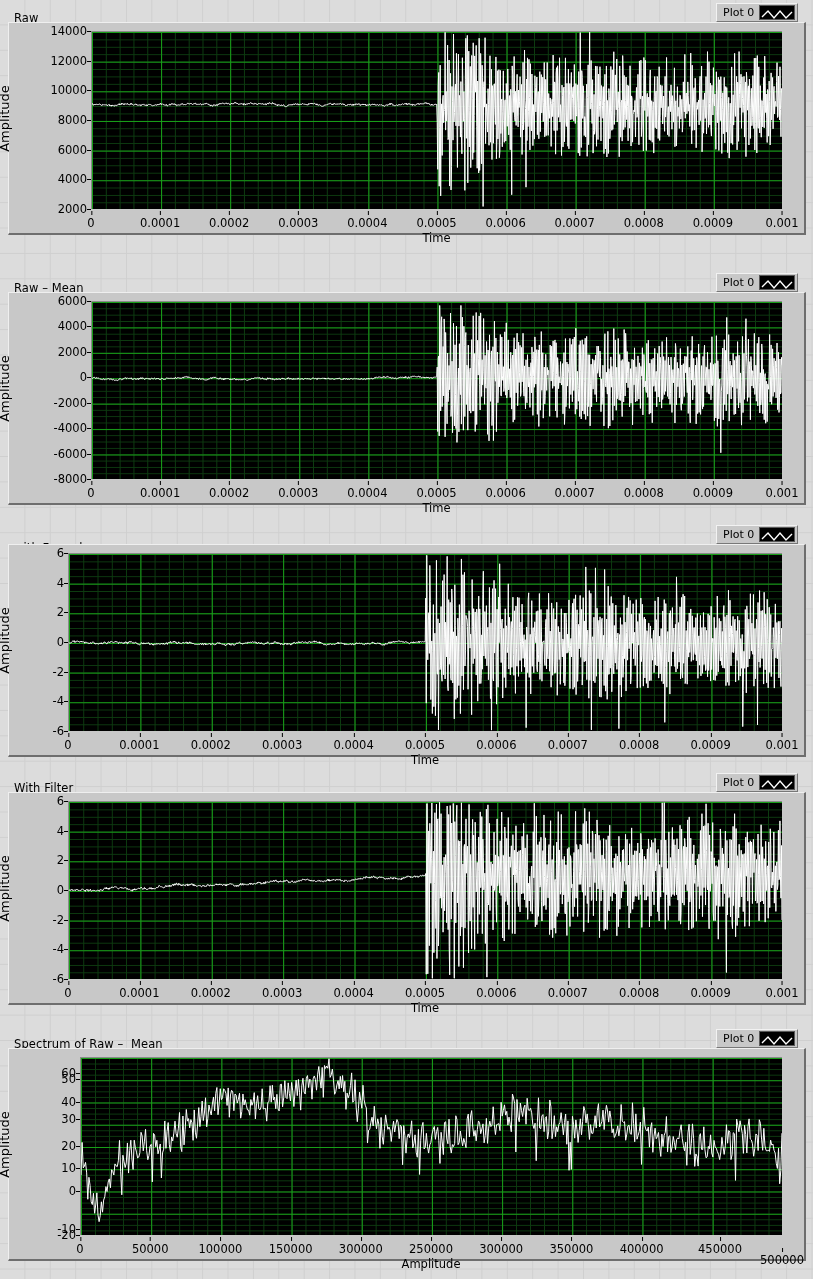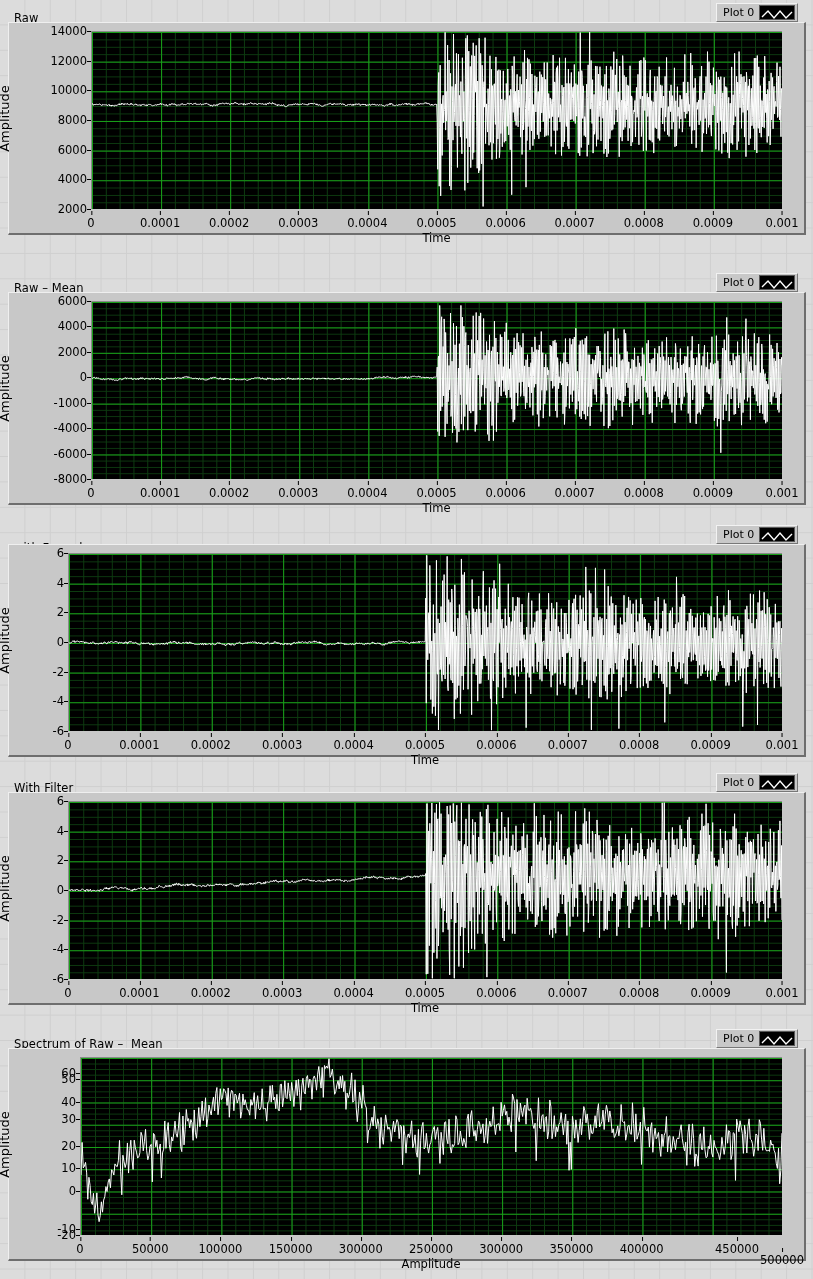--- a/index.html
+++ b/index.html
@@ -192,21 +192,21 @@
       <div class="grid-major" style="background-size: 69.1px 25.429px;"></div>
       <svg class="trace" viewBox="0 0 691 178" preserveAspectRatio="none">
         <polyline points="0.00,75.77 0.49,76.51 0.99,76.07 1.48,75.64 1.98,75.66 2.47,75.36 2.96,76.11 3.46,76.19 3.95,76.74 4.45,75.63 4.94,75.79 5.43,76.19 5.93,76.35 6.42,76.10 6.91,76.56 7.41,77.27 7.90,76.74 8.40,77.20 8.89,77.38 9.38,77.57 9.88,77.36 10.37,77.73 10.87,77.20 11.36,76.92 11.85,76.84 12.35,77.97 12.84,77.58 13.34,77.27 13.83,77.64 14.32,77.22 14.82,77.56 15.31,77.12 15.81,76.91 16.30,76.77 16.79,76.70 17.29,76.82 17.78,77.76 18.28,77.30 18.77,77.05 19.26,77.14 19.76,77.11 20.25,78.22 20.74,77.78 21.24,77.37 21.73,77.53 22.23,78.41 22.72,78.52 23.21,78.34 23.71,78.22 24.20,77.96 24.70,78.17 25.19,78.91 25.68,78.59 26.18,78.17 26.67,78.16 27.17,77.22 27.66,76.69 28.15,77.34 28.65,76.77 29.14,77.41 29.64,77.86 30.13,77.86 30.62,77.64 31.12,76.58 31.61,76.91 32.11,76.71 32.60,76.30 33.09,76.19 33.59,75.95 34.08,75.75 34.57,76.94 35.07,76.54 35.56,76.05 36.06,76.20 36.55,76.63 37.04,76.54 37.54,76.51 38.03,76.19 38.53,76.61 39.02,75.81 39.51,76.17 40.01,77.40 40.50,77.29 41.00,77.86 41.49,76.96 41.98,76.83 42.48,76.54 42.97,76.95 43.47,76.78 43.96,77.74 44.45,77.10 44.95,77.02 45.44,76.90 45.93,76.44 46.43,77.75 46.92,76.62 47.42,77.02 47.91,76.10 48.40,76.66 48.90,75.68 49.39,76.84 49.89,76.10 50.38,75.71 50.87,76.85 51.37,76.38 51.86,76.77 52.36,77.32 52.85,77.80 53.34,76.62 53.84,76.07 54.33,76.84 54.83,76.38 55.32,76.47 55.81,76.80 56.31,76.90 56.80,76.50 57.30,77.48 57.79,76.62 58.28,77.49 58.78,77.22 59.27,76.79 59.76,76.09 60.26,76.36 60.75,76.69 61.25,77.35 61.74,76.65 62.23,76.40 62.73,76.20 63.22,76.68 63.72,77.34 64.21,77.26 64.70,76.41 65.20,77.05 65.69,76.58 66.19,77.13 66.68,76.47 67.17,77.42 67.67,77.39 68.16,78.05 68.66,77.74 69.15,77.15 69.64,76.29 70.14,76.28 70.63,76.72 71.13,77.13 71.62,77.43 72.11,77.68 72.61,77.06 73.10,77.75 73.59,76.98 74.09,76.49 74.58,76.20 75.08,76.00 75.57,76.31 76.06,76.47 76.56,76.45 77.05,76.72 77.55,76.04 78.04,76.79 78.53,76.30 79.03,76.46 79.52,76.47 80.02,76.32 80.51,76.64 81.00,76.40 81.50,76.46 81.99,76.14 82.49,76.82 82.98,76.15 83.47,75.37 83.97,76.48 84.46,76.54 84.95,76.50 85.45,75.67 85.94,76.08 86.44,75.91 86.93,75.85 87.42,76.18 87.92,75.95 88.41,76.68 88.91,75.91 89.40,76.36 89.89,76.36 90.39,75.64 90.88,75.42 91.38,76.24 91.87,75.27 92.36,75.59 92.86,74.70 93.35,74.66 93.85,75.11 94.34,74.66 94.83,74.77 95.33,75.55 95.82,74.78 96.32,75.76 96.81,75.00 97.30,75.20 97.80,75.67 98.29,75.64 98.78,76.13 99.28,75.93 99.77,76.13 100.27,76.24 100.76,76.78 101.25,76.53 101.75,76.79 102.24,76.05 102.74,76.63 103.23,76.46 103.72,76.09 104.22,76.72 104.71,76.93 105.21,76.09 105.70,76.62 106.19,76.62 106.69,77.59 107.18,76.74 107.68,76.41 108.17,76.60 108.66,77.49 109.16,77.41 109.65,77.16 110.15,76.87 110.64,77.23 111.13,76.63 111.63,77.51 112.12,77.83 112.61,77.94 113.11,77.88 113.60,78.07 114.10,78.12 114.59,78.31 115.08,77.53 115.58,77.75 116.07,77.96 116.57,77.08 117.06,76.84 117.55,76.87 118.05,76.81 118.54,76.37 119.04,75.69 119.53,76.48 120.02,76.83 120.52,75.57 121.01,76.15 121.51,75.55 122.00,75.06 122.49,75.33 122.99,76.06 123.48,75.31 123.97,75.60 124.47,75.90 124.96,76.55 125.46,76.74 125.95,76.32 126.44,76.87 126.94,77.41 127.43,76.32 127.93,76.72 128.42,75.80 128.91,76.68 129.41,76.55 129.90,77.52 130.40,77.23 130.89,77.01 131.38,76.76 131.88,78.14 132.37,76.80 132.87,77.52 133.36,76.35 133.85,77.15 134.35,77.20 134.84,76.64 135.34,76.71 135.83,76.70 136.32,76.77 136.82,76.79 137.31,77.34 137.80,77.30 138.30,78.01 138.79,76.93 139.29,77.42 139.78,77.66 140.27,77.58 140.77,77.29 141.26,77.61 141.76,76.96 142.25,76.79 142.74,76.60 143.24,77.59 143.73,77.62 144.23,78.28 144.72,77.34 145.21,77.31 145.71,77.92 146.20,77.32 146.70,77.90 147.19,78.30 147.68,77.70 148.18,77.75 148.67,77.79 149.17,78.03 149.66,77.99 150.15,77.16 150.65,77.88 151.14,77.96 151.63,77.18 152.13,77.48 152.62,77.20 153.12,77.23 153.61,77.61 154.10,77.55 154.60,78.08 155.09,78.63 155.59,78.54 156.08,77.97 156.57,77.83 157.07,77.97 157.56,77.54 158.06,77.99 158.55,77.29 159.04,77.46 159.54,76.68 160.03,76.48 160.53,76.60 161.02,76.10 161.51,76.81 162.01,76.71 162.50,76.07 162.99,75.87 163.49,75.98 163.98,75.94 164.48,76.19 164.97,75.89 165.46,76.24 165.96,75.60 166.45,76.07 166.95,75.97 167.44,76.22 167.93,75.56 168.43,76.76 168.92,77.01 169.42,76.68 169.91,76.98 170.40,76.16 170.90,75.92 171.39,77.17 171.89,77.08 172.38,77.53 172.87,77.14 173.37,76.68 173.86,77.58 174.36,77.14 174.85,77.88 175.34,77.54 175.84,75.99 176.33,75.96 176.82,77.00 177.32,77.03 177.81,76.35 178.31,76.05 178.80,77.05 179.29,77.30 179.79,76.79 180.28,77.57 180.78,76.72 181.27,77.70 181.76,76.94 182.26,77.70 182.75,77.90 183.25,77.80 183.74,77.21 184.23,77.41 184.73,76.72 185.22,77.94 185.72,77.56 186.21,76.93 186.70,77.40 187.20,76.65 187.69,77.07 188.19,77.24 188.68,77.94 189.17,76.97 189.67,76.60 190.16,76.48 190.65,76.29 191.15,77.19 191.64,76.63 192.14,76.99 192.63,76.73 193.12,77.57 193.62,77.59 194.11,77.26 194.61,76.96 195.10,76.98 195.59,77.10 196.09,75.96 196.58,76.15 197.08,75.77 197.57,76.89 198.06,77.40 198.56,76.32 199.05,76.78 199.55,76.83 200.04,76.87 200.53,77.66 201.03,76.94 201.52,77.59 202.02,76.57 202.51,77.22 203.00,77.28 203.50,77.15 203.99,77.23 204.48,76.78 204.98,77.35 205.47,77.08 205.97,77.24 206.46,76.02 206.95,77.06 207.45,76.64 207.94,77.11 208.44,77.63 208.93,76.84 209.42,77.29 209.92,77.04 210.41,76.45 210.91,77.28 211.40,77.82 211.89,77.58 212.39,76.95 212.88,76.78 213.38,76.42 213.87,76.61 214.36,77.20 214.86,77.01 215.35,76.42 215.84,76.69 216.34,77.35 216.83,76.82 217.33,77.09 217.82,77.07 218.31,76.89 218.81,77.63 219.30,77.02 219.80,77.22 220.29,76.61 220.78,76.27 221.28,76.12 221.77,76.19 222.27,76.28 222.76,76.89 223.25,76.76 223.75,76.50 224.24,76.66 224.74,76.61 225.23,77.74 225.72,77.45 226.22,76.18 226.71,76.40 227.21,76.65 227.70,76.79 228.19,76.34 228.69,76.60 229.18,76.88 229.67,76.61 230.17,76.70 230.66,76.08 231.16,76.54 231.65,76.43 232.14,76.47 232.64,76.22 233.13,77.19 233.63,76.11 234.12,77.20 234.61,76.90 235.11,76.90 235.60,76.99 236.10,76.49 236.59,75.94 237.08,76.89 237.58,77.05 238.07,76.76 238.57,77.49 239.06,76.77 239.55,77.15 240.05,76.85 240.54,76.74 241.04,76.90 241.53,77.32 242.02,77.06 242.52,77.65 243.01,77.10 243.50,77.43 244.00,76.74 244.49,76.67 244.99,76.79 245.48,77.17 245.97,76.52 246.47,77.17 246.96,76.45 247.46,76.30 247.95,76.22 248.44,77.18 248.94,77.23 249.43,77.16 249.93,77.62 250.42,77.18 250.91,77.25 251.41,77.88 251.90,77.03 252.40,76.10 252.89,76.85 253.38,76.94 253.88,77.11 254.37,77.55 254.86,76.63 255.36,76.66 255.85,77.45 256.35,77.78 256.84,76.93 257.33,76.86 257.83,77.48 258.32,77.44 258.82,76.69 259.31,76.67 259.80,76.69 260.30,76.76 260.79,77.19 261.29,77.00 261.78,77.06 262.27,76.59 262.77,76.88 263.26,76.41 263.76,76.85 264.25,76.83 264.74,76.94 265.24,76.72 265.73,76.86 266.23,77.47 266.72,77.31 267.21,76.87 267.71,77.37 268.20,77.61 268.69,77.52 269.19,77.29 269.68,76.29 270.18,77.22 270.67,77.60 271.16,77.10 271.66,76.92 272.15,77.68 272.65,76.84 273.14,76.84 273.63,77.10 274.13,77.73 274.62,77.50 275.12,76.49 275.61,76.54 276.10,77.23 276.60,77.28 277.09,76.18 277.59,77.23 278.08,76.92 278.57,76.55 279.07,77.21 279.56,76.65 280.06,76.19 280.55,76.98 281.04,77.04 281.54,76.68 282.03,76.86 282.52,76.14 283.02,75.76 283.51,76.35 284.01,75.40 284.50,75.18 284.99,75.45 285.49,75.92 285.98,75.78 286.48,75.51 286.97,75.48 287.46,74.76 287.96,75.30 288.45,75.38 288.95,75.41 289.44,75.09 289.93,75.82 290.43,75.92 290.92,75.76 291.42,74.79 291.91,74.67 292.40,75.65 292.90,74.75 293.39,75.29 293.88,75.83 294.38,75.69 294.87,74.80 295.37,75.38 295.86,74.50 296.35,74.54 296.85,74.96 297.34,75.18 297.84,75.79 298.33,75.34 298.82,75.42 299.32,76.12 299.81,76.56 300.31,75.69 300.80,76.08 301.29,75.63 301.79,76.05 302.28,76.38 302.78,76.46 303.27,76.80 303.76,75.82 304.26,76.63 304.75,76.99 305.25,76.86 305.74,76.70 306.23,76.06 306.73,76.06 307.22,76.25 307.71,75.32 308.21,75.90 308.70,75.41 309.20,74.99 309.69,75.80 310.18,75.35 310.68,75.22 311.17,75.26 311.67,75.88 312.16,75.16 312.65,76.00 313.15,75.00 313.64,76.01 314.14,74.54 314.63,75.26 315.12,75.57 315.62,76.00 316.11,76.45 316.61,75.18 317.10,74.92 317.59,76.30 318.09,75.91 318.58,75.45 319.08,74.83 319.57,75.52 320.06,74.66 320.56,74.37 321.05,74.28 321.54,74.85 322.04,74.21 322.53,74.11 323.03,74.37 323.52,74.63 324.01,74.75 324.51,74.98 325.00,74.90 325.50,75.05 325.99,74.93 326.48,74.99 326.98,74.17 327.47,74.17 327.97,75.16 328.46,75.50 328.95,74.68 329.45,75.35 329.94,76.05 330.44,76.01 330.93,75.50 331.42,74.97 331.92,75.66 332.41,76.10 332.90,75.31 333.40,76.28 333.89,75.65 334.39,75.67 334.88,75.31 335.37,76.06 335.87,75.28 336.36,76.10 336.86,75.57 337.35,75.38 337.84,76.48 338.34,76.18 338.83,75.64 339.33,76.16 339.82,75.53 340.31,76.50 340.81,76.36 341.30,76.38 341.80,75.18 342.29,75.58 342.78,75.34 343.28,75.25 343.77,75.18 344.27,75.33 344.76,75.23 345.25,74.74 345.75,65.17 346.24,129.70 346.73,56.36 347.23,54.17 347.72,134.15 348.22,3.47 348.71,35.98 349.20,109.08 349.70,20.66 350.19,14.76 350.69,104.81 351.18,71.05 351.67,44.60 352.17,94.09 352.66,16.96 353.16,29.91 353.65,135.02 354.14,30.53 354.64,63.16 355.13,100.96 355.63,121.97 356.12,51.16 356.61,99.83 357.11,90.58 357.60,63.58 358.10,87.89 358.59,71.98 359.08,11.09 359.58,114.65 360.07,103.75 360.56,59.32 361.06,130.96 361.55,109.00 362.05,21.27 362.54,74.55 363.03,124.13 363.53,42.87 364.02,92.51 364.52,126.76 365.01,24.17 365.50,140.62 366.00,114.06 366.49,82.58 366.99,66.16 367.48,130.02 367.97,41.81 368.47,86.07 368.96,92.76 369.46,3.42 369.95,122.28 370.44,97.59 370.94,15.17 371.43,47.13 371.92,128.38 372.42,24.33 372.91,43.61 373.41,114.76 373.90,35.44 374.39,30.59 374.89,102.61 375.38,63.21 375.88,66.45 376.37,128.36 376.86,43.17 377.36,90.14 377.85,109.13 378.35,69.72 378.84,66.17 379.33,111.30 379.83,56.29 380.32,37.67 380.82,66.07 381.31,109.28 381.80,13.82 382.30,109.21 382.79,61.55 383.29,51.61 383.78,129.72 384.27,77.52 384.77,10.49 385.26,122.66 385.75,57.09 386.25,38.30 386.74,73.22 387.24,56.43 387.73,13.96 388.22,82.65 388.72,108.16 389.21,10.92 389.71,58.64 390.20,94.61 390.69,57.87 391.19,82.93 391.68,69.30 392.18,16.55 392.67,65.24 393.16,102.38 393.66,53.43 394.15,82.87 394.65,86.33 395.14,39.65 395.63,63.44 396.13,132.53 396.62,48.07 397.12,53.12 397.61,139.07 398.10,32.90 398.60,77.47 399.09,99.52 399.58,62.55 400.08,48.96 400.57,123.77 401.07,111.40 401.56,44.80 402.05,138.80 402.55,82.00 403.04,19.03 403.54,72.40 404.03,79.37 404.52,36.06 405.02,129.87 405.51,76.97 406.01,50.18 406.50,100.89 406.99,89.20 407.49,62.52 407.98,84.96 408.48,64.32 408.97,32.61 409.46,93.31 409.96,94.21 410.45,34.99 410.94,74.00 411.44,78.47 411.93,64.80 412.43,89.60 412.92,86.25 413.41,29.90 413.91,68.98 414.40,93.29 414.90,20.89 415.39,96.19 415.88,89.59 416.38,59.33 416.87,37.94 417.37,88.05 417.86,82.31 418.35,66.88 418.85,95.64 419.34,50.35 419.84,65.99 420.33,107.28 420.82,58.07 421.32,53.02 421.81,120.31 422.31,51.97 422.80,35.78 423.29,117.85 423.79,70.21 424.28,47.05 424.77,90.95 425.27,51.08 425.76,31.28 426.26,103.94 426.75,92.81 427.24,40.20 427.74,80.62 428.23,70.83 428.73,43.45 429.22,94.47 429.71,91.22 430.21,45.50 430.70,80.00 431.20,66.13 431.69,31.32 432.18,87.03 432.68,94.35 433.17,64.00 433.67,89.72 434.16,107.19 434.65,57.94 435.15,96.22 435.64,100.95 436.14,52.81 436.63,81.32 437.12,85.16 437.62,65.06 438.11,80.07 438.60,105.57 439.10,74.34 439.59,60.80 440.09,90.94 440.58,45.14 441.07,56.56 441.57,113.58 442.06,74.79 442.56,49.95 443.05,85.42 443.54,34.97 444.04,50.65 444.53,82.19 445.03,48.25 445.52,47.62 446.01,112.51 446.51,56.75 447.00,48.03 447.50,124.67 447.99,43.00 448.48,69.14 448.98,108.38 449.47,87.23 449.96,29.60 450.46,88.39 450.95,72.18 451.45,50.74 451.94,116.30 452.43,96.93 452.93,65.19 453.42,102.13 453.92,93.71 454.41,52.41 454.90,75.35 455.40,88.55 455.89,65.47 456.39,73.10 456.88,68.38 457.37,68.52 457.87,87.91 458.36,114.49 458.86,43.16 459.35,55.76 459.84,79.21 460.34,44.24 460.83,53.50 461.33,86.49 461.82,38.95 462.31,70.46 462.81,84.33 463.30,39.45 463.79,37.97 464.29,109.08 464.78,40.80 465.28,72.57 465.77,115.58 466.26,55.69 466.76,62.80 467.25,86.80 467.75,74.84 468.24,78.67 468.73,81.19 469.23,59.69 469.72,73.91 470.22,83.17 470.71,82.39 471.20,61.70 471.70,112.00 472.19,74.30 472.69,50.72 473.18,122.65 473.67,110.05 474.17,36.66 474.66,104.91 475.16,94.24 475.65,60.13 476.14,84.19 476.64,62.07 477.13,67.23 477.62,71.95 478.12,106.52 478.61,36.46 479.11,74.91 479.60,92.67 480.09,42.58 480.59,66.07 481.08,99.88 481.58,37.03 482.07,75.17 482.56,88.71 483.06,35.16 483.55,70.75 484.05,112.33 484.54,26.30 485.03,87.34 485.53,107.40 486.02,69.37 486.52,83.80 487.01,99.42 487.50,86.75 488.00,42.78 488.49,114.81 488.98,38.81 489.48,69.75 489.97,117.16 490.47,52.28 490.96,37.81 491.45,108.98 491.95,59.11 492.44,42.64 492.94,112.34 493.43,79.50 493.92,36.28 494.42,117.64 494.91,59.04 495.41,34.43 495.90,99.77 496.39,114.21 496.89,52.69 497.38,104.74 497.88,96.02 498.37,52.87 498.86,124.03 499.36,81.61 499.85,62.32 500.35,105.00 500.84,78.65 501.33,56.97 501.83,87.28 502.32,68.11 502.81,58.28 503.31,63.12 503.80,92.64 504.30,53.22 504.79,77.13 505.28,99.94 505.78,44.11 506.27,71.35 506.77,67.21 507.26,44.19 507.75,66.12 508.25,75.11 508.74,49.15 509.24,55.53 509.73,109.79 510.22,77.18 510.72,102.61 511.21,96.64 511.71,63.36 512.20,81.05 512.69,124.12 513.19,50.13 513.68,31.75 514.18,81.85 514.67,85.02 515.16,70.37 515.66,83.98 516.15,92.25 516.64,29.40 517.14,126.40 517.63,66.78 518.13,71.45 518.62,124.18 519.11,80.12 519.61,54.98 520.10,85.33 520.60,64.54 521.09,73.88 521.58,118.38 522.08,73.20 522.57,26.62 523.07,103.86 523.56,87.81 524.05,37.93 524.55,87.05 525.04,108.48 525.54,65.36 526.03,96.93 526.52,93.32 527.02,36.52 527.51,90.98 528.01,98.32 528.50,52.51 528.99,86.91 529.49,98.68 529.98,58.63 530.47,92.75 530.97,114.78 531.46,57.66 531.96,60.92 532.45,100.12 532.94,27.56 533.44,51.78 533.93,94.20 534.43,31.37 534.92,46.99 535.41,81.01 535.91,49.62 536.40,71.33 536.90,85.83 537.39,59.85 537.88,60.62 538.38,105.08 538.87,88.70 539.37,66.76 539.86,101.32 540.35,73.14 540.85,57.38 541.34,123.00 541.83,90.18 542.33,58.21 542.82,82.90 543.32,45.92 543.81,71.30 544.30,100.15 544.80,64.89 545.29,75.27 545.79,99.31 546.28,91.19 546.77,54.00 547.27,76.25 547.76,97.22 548.26,60.95 548.75,72.02 549.24,106.58 549.74,64.52 550.23,69.17 550.73,74.18 551.22,45.79 551.71,113.12 552.21,86.57 552.70,52.53 553.20,60.15 553.69,85.04 554.18,79.29 554.68,88.36 555.17,90.64 555.66,41.48 556.16,82.28 556.65,95.44 557.15,38.20 557.64,75.59 558.13,112.32 558.63,61.29 559.12,84.19 559.62,111.29 560.11,57.64 560.60,58.24 561.10,120.93 561.59,57.65 562.09,56.33 562.58,84.38 563.07,83.01 563.57,46.47 564.06,89.56 564.56,77.54 565.05,69.48 565.54,104.99 566.04,75.06 566.53,51.68 567.03,95.23 567.52,77.10 568.01,44.09 568.51,100.07 569.00,55.29 569.49,61.42 569.99,72.97 570.48,106.27 570.98,39.63 571.47,97.60 571.96,92.01 572.46,54.72 572.95,90.08 573.45,92.71 573.94,58.59 574.43,89.42 574.93,74.33 575.42,35.41 575.92,76.74 576.41,94.53 576.90,64.12 577.40,55.12 577.89,97.21 578.39,63.26 578.88,102.51 579.37,91.61 579.87,55.17 580.36,68.02 580.85,110.63 581.35,72.97 581.84,67.67 582.34,80.92 582.83,77.91 583.32,55.44 583.82,121.22 584.31,41.55 584.81,46.52 585.30,102.96 585.79,80.78 586.29,60.57 586.78,84.83 587.28,66.46 587.77,68.61 588.26,95.91 588.76,75.51 589.25,46.60 589.75,103.38 590.24,108.42 590.73,63.10 591.23,101.79 591.72,96.39 592.22,61.78 592.71,81.33 593.20,94.71 593.70,54.31 594.19,66.23 594.68,70.96 595.18,54.76 595.67,79.12 596.17,90.75 596.66,44.48 597.15,111.60 597.65,74.47 598.14,65.38 598.64,108.06 599.13,120.98 599.62,70.46 600.12,48.64 600.61,78.21 601.11,34.37 601.60,98.03 602.09,85.07 602.59,56.47 603.08,80.74 603.58,83.35 604.07,75.68 604.56,63.17 605.06,122.07 605.55,55.56 606.05,62.32 606.54,111.77 607.03,69.05 607.53,42.19 608.02,110.52 608.51,51.61 609.01,78.21 609.50,112.55 610.00,85.18 610.49,63.71 610.98,99.68 611.48,107.24 611.97,54.49 612.47,104.70 612.96,51.22 613.45,43.24 613.95,83.79 614.44,73.16 614.94,64.94 615.43,65.52 615.92,90.46 616.42,50.38 616.91,81.40 617.41,91.67 617.90,67.40 618.39,92.32 618.89,83.40 619.38,60.85 619.87,98.01 620.37,83.45 620.86,34.79 621.36,83.75 621.85,82.65 622.34,62.55 622.84,78.98 623.33,118.92 623.83,61.23 624.32,61.68 624.81,116.08 625.31,33.71 625.80,68.82 626.30,124.51 626.79,58.82 627.28,75.17 627.78,117.04 628.27,80.26 628.77,77.13 629.26,101.67 629.75,150.99 630.25,89.82 630.74,83.20 631.24,57.10 631.73,46.09 632.22,118.02 632.72,83.32 633.21,37.76 633.70,102.69 634.20,59.01 634.69,48.40 635.19,108.97 635.68,15.45 636.17,67.82 636.67,92.29 637.16,79.39 637.66,32.66 638.15,119.26 638.64,62.48 639.14,59.12 639.63,84.76 640.13,97.19 640.62,63.45 641.11,74.78 641.61,85.31 642.10,51.50 642.60,75.72 643.09,112.74 643.58,58.48 644.08,88.93 644.57,112.16 645.07,54.50 645.56,61.90 646.05,86.68 646.55,39.69 647.04,92.16 647.53,106.18 648.03,53.32 648.52,89.01 649.02,100.90 649.51,71.06 650.00,99.33 650.50,123.30 650.99,78.56 651.49,34.50 651.98,110.78 652.47,68.50 652.97,51.51 653.46,97.53 653.96,75.96 654.45,38.47 654.94,16.71 655.44,53.69 655.93,64.22 656.43,99.49 656.92,62.30 657.41,37.16 657.91,95.56 658.40,67.38 658.89,59.69 659.39,117.98 659.88,54.64 660.38,63.79 660.87,84.11 661.36,68.91 661.86,69.13 662.35,86.28 662.85,72.78 663.34,31.41 663.83,92.60 664.33,83.90 664.82,63.29 665.32,99.38 665.81,75.12 666.30,41.43 666.80,104.10 667.29,77.25 667.79,35.17 668.28,80.38 668.77,111.12 669.27,70.94 669.76,103.07 670.26,98.44 670.75,42.04 671.24,50.84 671.74,111.83 672.23,67.51 672.72,75.16 673.22,117.88 673.71,74.67 674.21,71.68 674.70,121.40 675.19,79.26 675.69,81.69 676.18,119.82 676.68,82.35 677.17,83.63 677.66,87.40 678.16,69.71 678.65,32.54 679.15,100.21 679.64,74.61 680.13,42.98 680.63,102.39 681.12,80.40 681.62,46.89 682.11,94.61 682.60,63.83 683.10,56.29 683.59,90.30 684.09,66.79 684.58,58.94 685.07,95.95 685.57,65.31 686.06,41.08 686.55,107.88 687.05,107.31 687.54,50.42 688.04,110.61 688.53,95.84 689.02,57.15 689.52,92.17 690.01,90.69 690.51,55.46 691.00,62.97"></polyline>
       </svg>
     </div>
     <div class="ytick-col" style="left: 24px; top: 301px; width: 67px; height: 178px;">
       <div class="ytick" style="top: 0px;">6000</div>
       <div class="ytick" style="top: 25.4286px;">4000</div>
       <div class="ytick" style="top: 50.8571px;">2000</div>
       <div class="ytick" style="top: 76.2857px;">0</div>
-      <div class="ytick" style="top: 101.714px;">-1000</div>
+      <div class="ytick" style="top: 101.714px;">-2000</div>
       <div class="ytick" style="top: 127.143px;">-4000</div>
       <div class="ytick" style="top: 152.571px;">-6000</div>
       <div class="ytick" style="top: 178px;">-8000</div>
     </div>
     <div class="axis-title-y" style="width: 178px; left: -85px; top: 381px;">Amplitude</div>
     <div class="xtick-row" style="left: 91px; top: 481px; width: 691px;">
       <div class="xtick" style="left: 0px;">0</div>
       <div class="xtick" style="left: 69.1px;">0.0001</div>
       <div class="xtick" style="left: 138.2px;">0.0002</div>
       <div class="xtick" style="left: 207.3px;">0.0003</div>
@@ -327,21 +327,21 @@
     <div class="xtick-row" style="left: 80px; top: 1237px; width: 702px;">
       <div class="xtick" style="left: 0px;">0</div>
       <div class="xtick" style="left: 70.2px;">50000</div>
       <div class="xtick" style="left: 140.4px;">100000</div>
       <div class="xtick" style="left: 210.6px;">150000</div>
       <div class="xtick" style="left: 280.8px;">300000</div>
       <div class="xtick" style="left: 351px;">250000</div>
       <div class="xtick" style="left: 421.2px;">300000</div>
       <div class="xtick" style="left: 491.4px;">350000</div>
       <div class="xtick" style="left: 561.6px;">400000</div>
-      <div class="xtick" style="left: 657px;">450000</div>
+      <div class="xtick" style="left: 640px;">450000</div>
       <div class="xtick" style="left: 702px; margin-top: 11px;">500000</div>
     </div>
     <div class="axis-title-x" style="left: 80px; width: 702px; top: 1257px;">Amplitude</div>
     <div class="plot-legend" style="left: 716px; top: 1029px;">
       <span class="legend-label">Plot 0</span>
       <span class="legend-swatch"><svg width="34" height="13" viewBox="0 0 34 13">
           <polyline points="2,9 8,3 14,10 20,3 26,10 32,4" fill="none" stroke="#ffffff" stroke-width="1.4"></polyline>
         </svg></span>
     </div>
   </div>

